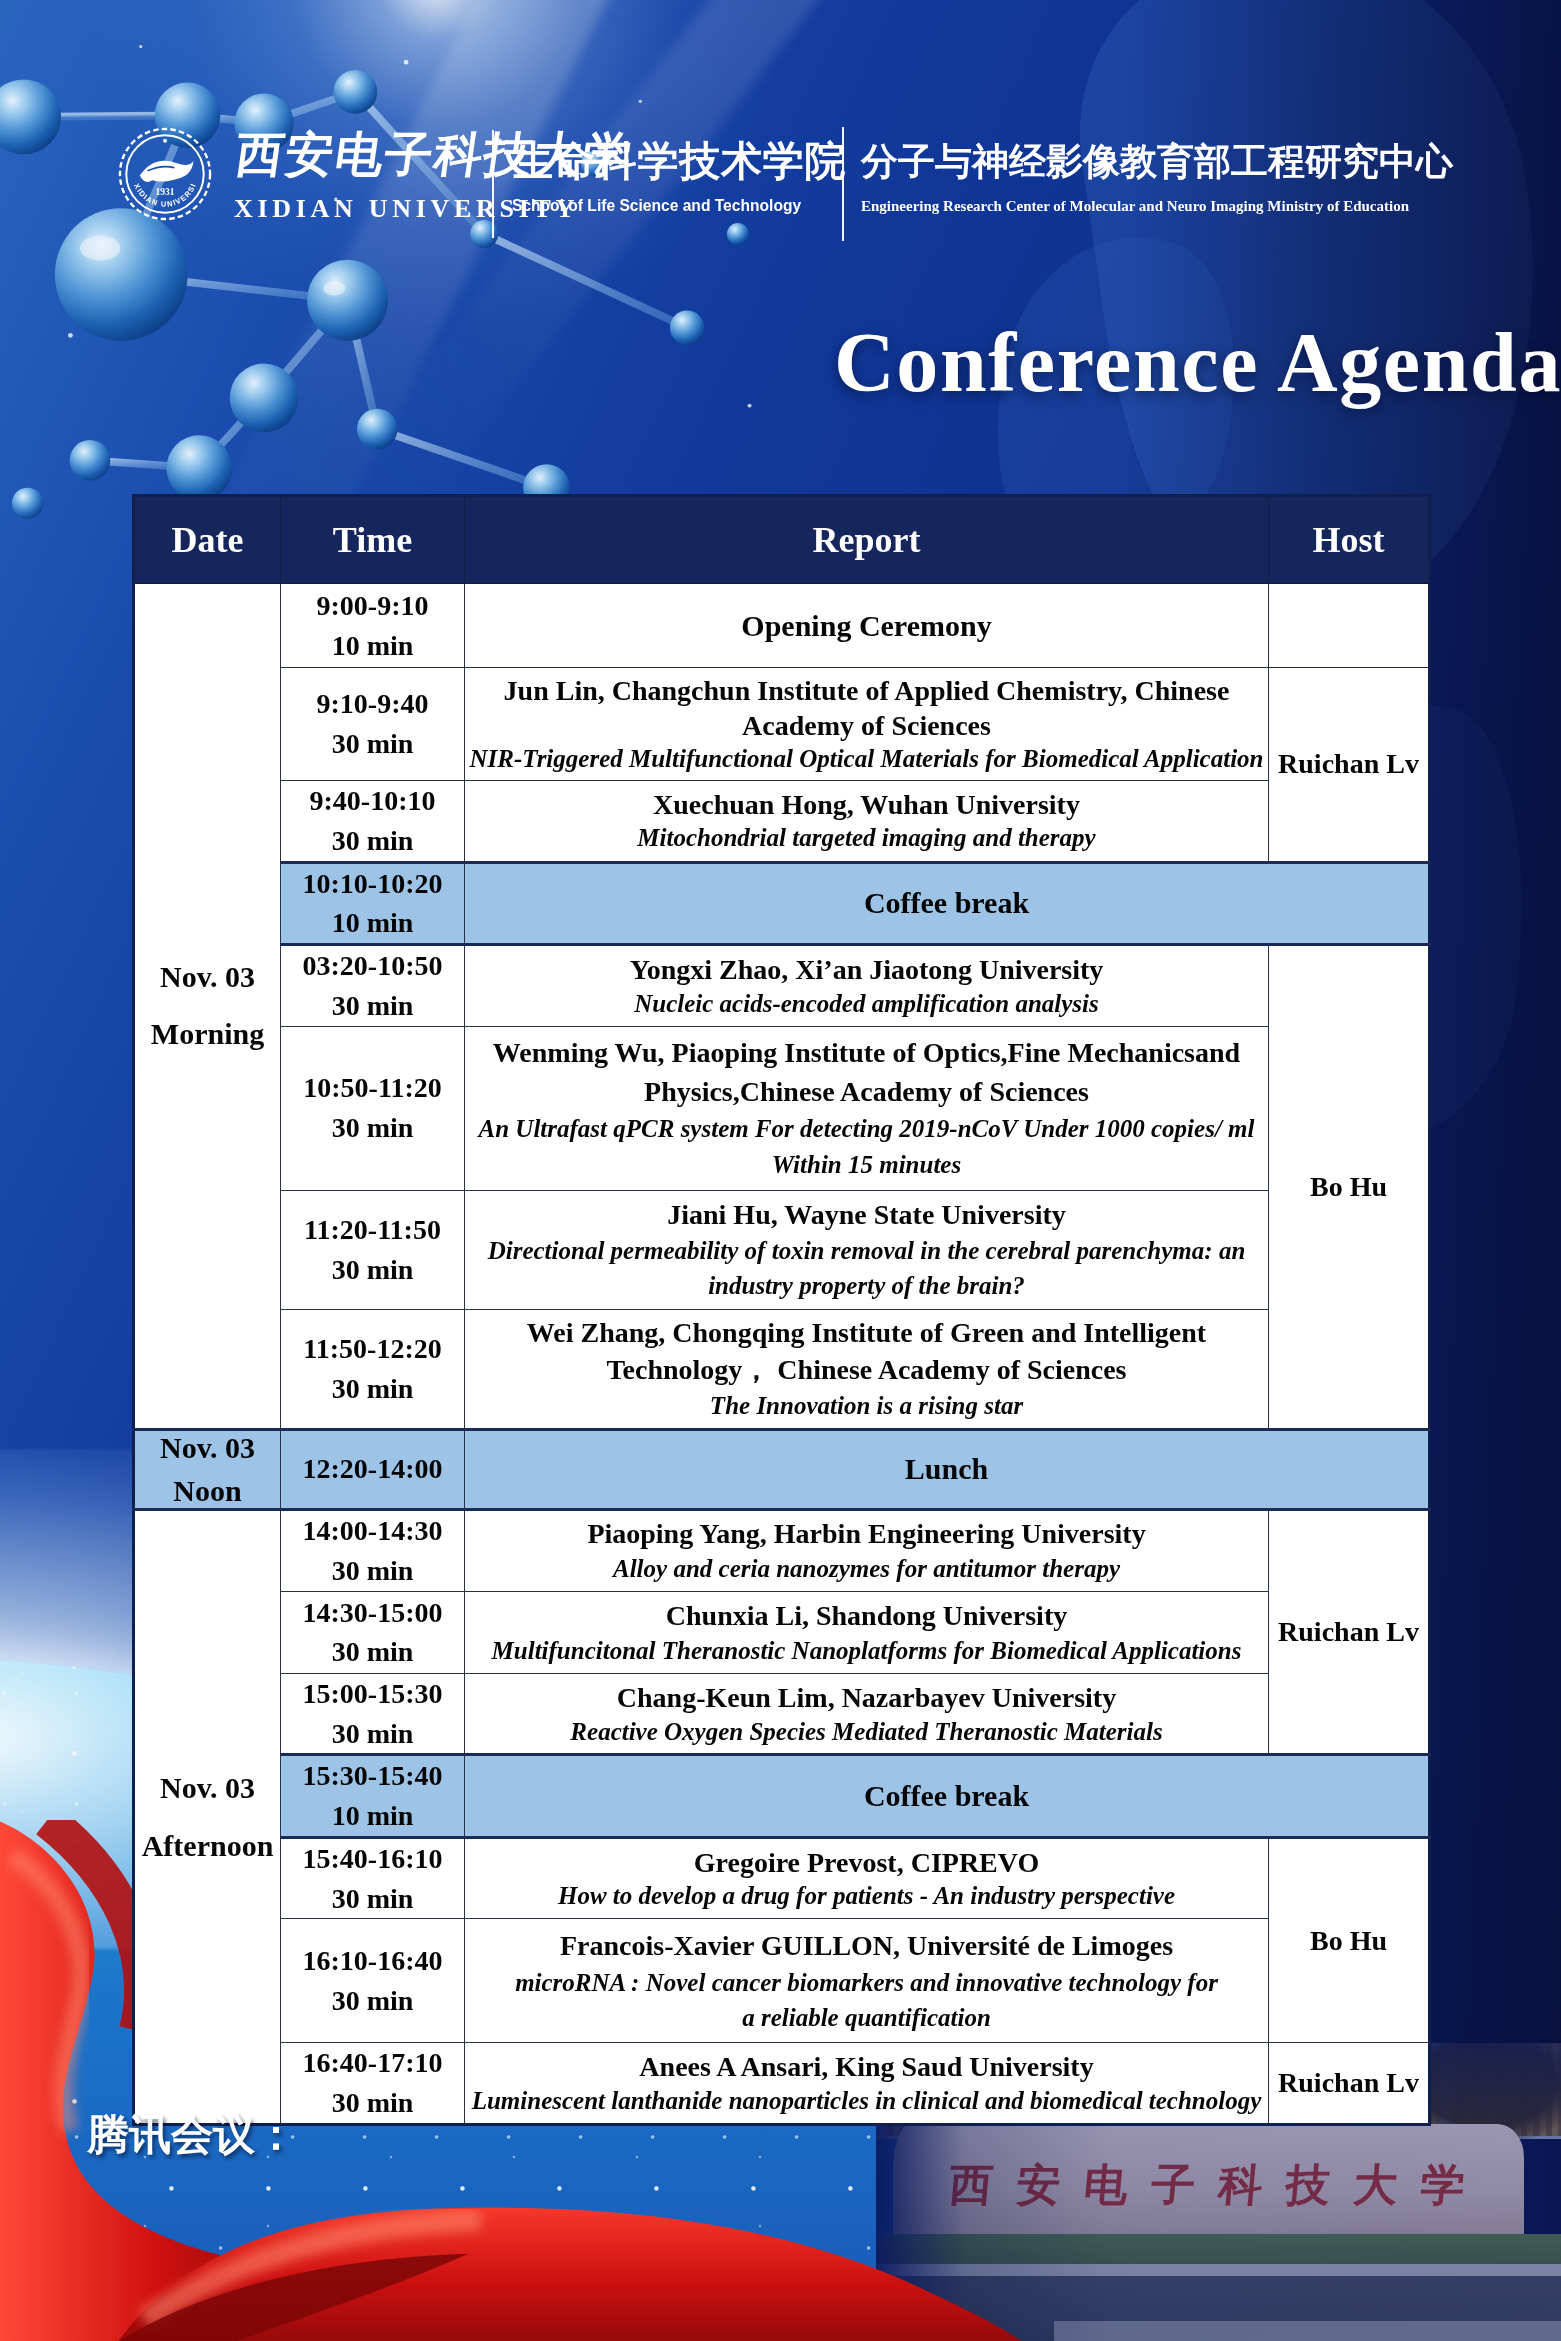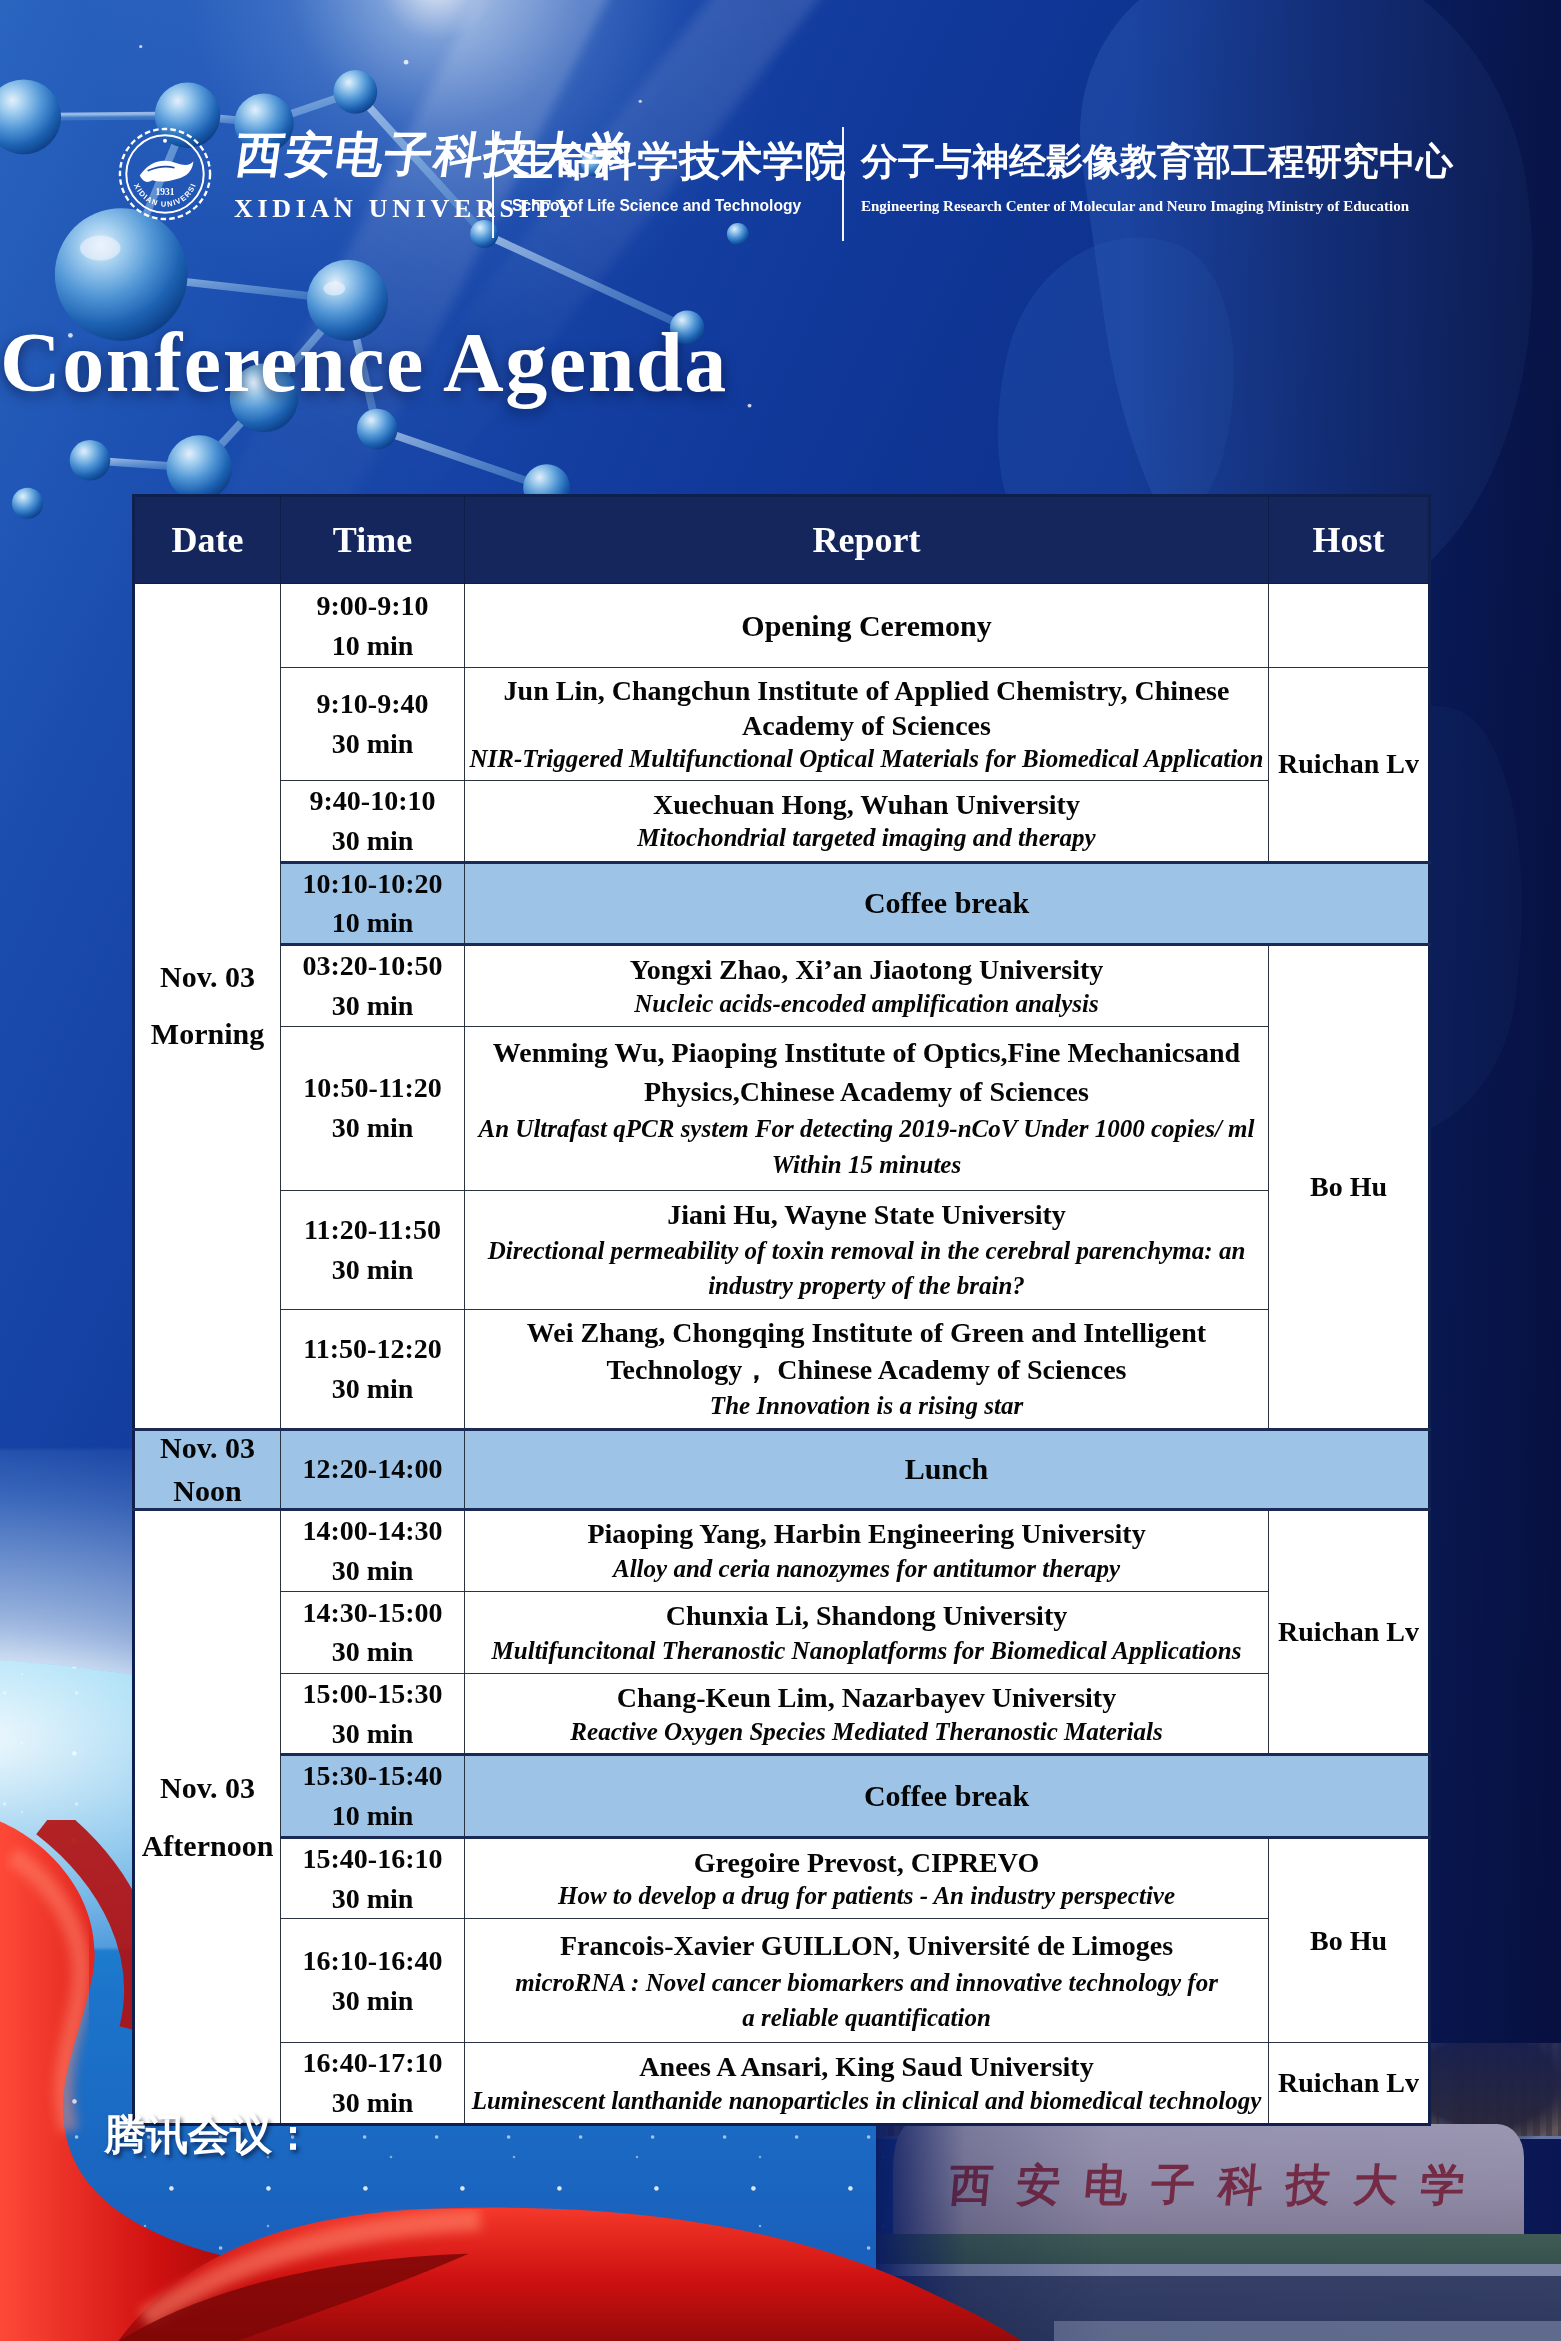--- a/index.html
+++ b/index.html
@@ -38,21 +38,21 @@
   .calli{left:236px;top:123px;width:258px;font-size:48px;font-weight:bold;letter-spacing:1.6px;transform:skewX(-8deg);white-space:nowrap;font-family:"Liberation Serif","DejaVu Serif",serif;}
   .uni-en{left:234px;top:194px;width:258px;font-size:26px;font-weight:bold;letter-spacing:4.7px;white-space:nowrap;}
   .vdiv{width:2.3px;background:rgba(255,255,255,.95);z-index:6;}
   .vd1{left:492px;top:130px;height:108px;}
   .vd2{left:842px;top:127px;height:114px;}
   .school-cn{left:512px;top:134px;width:320px;font-size:41px;font-weight:bold;letter-spacing:0.8px;white-space:nowrap;font-family:"Liberation Sans","DejaVu Sans",sans-serif;}
   .school-en{left:512px;top:197px;width:320px;font-size:15.6px;font-weight:bold;white-space:nowrap;font-family:"Liberation Sans","DejaVu Sans",sans-serif;}
   .center-cn{left:861px;top:137px;width:601px;font-size:37px;font-weight:bold;white-space:nowrap;font-family:"Liberation Sans","DejaVu Sans",sans-serif;}
   .center-en{left:861px;top:198px;width:605px;font-size:15px;font-weight:bold;white-space:nowrap;}
 
-  .title{left:0;top:314px;width:1562px;text-align:left;z-index:6;color:#fff;
+  .title{left:0;top:314px;width:1562px;text-align:right;z-index:6;color:#fff;
     font-size:84px;font-weight:bold;letter-spacing:1.6px;text-shadow:0 3.9px 12.5px rgba(0,0,30,.5);}
 
   
   .mol{left:0;top:31px;z-index:2;opacity:.95;}
 
   
   .photo{left:876px;top:2043px;width:686px;height:299px;z-index:4;overflow:hidden;}
   .photo>div{position:absolute;}
   .p-sky{left:0;top:0;width:100%;height:32%;background:linear-gradient(#7f8fae,#99a6bf);}
   .bld{background:repeating-linear-gradient(90deg,#a8894f 0 5.5px,#7d6036 5.5px 11px);}
@@ -88,21 +88,21 @@
   .dbox{display:flex;flex-direction:column;gap:23.4px;font-size:30px;font-weight:bold;}
   .dbox.noon{gap:9.4px;}
   .rl{display:flex;flex-direction:column;justify-content:space-evenly;align-items:center;padding:0 11px;}
   .b{font-weight:bold;font-size:28px;line-height:1.12;white-space:nowrap;}
   .i{font-weight:bold;font-style:italic;font-size:25px;line-height:1.12;white-space:nowrap;}
   .ctr{font-weight:bold;font-size:30px;}
   .hostname{font-size:28px;font-weight:bold;}
   tr.brk td{background:#9dc3e6;border-top:3.9px solid #1a2a55;border-bottom:3.9px solid #1a2a55;}
 
   
-  .footer{left:87px;top:2107px;z-index:7;color:#fff;text-shadow:2.3px 3.1px 4.7px rgba(0,0,25,.55);margin-left:17px;}
+  .footer{left:87px;top:2107px;z-index:7;color:#fff;text-shadow:2.3px 3.1px 4.7px rgba(0,0,25,.55);}
   .f-line{display:flex;align-items:baseline;white-space:nowrap;}
   .f-cn{font-family:"Liberation Sans","DejaVu Sans",sans-serif;font-weight:bold;font-size:42px;}
   .f-num{font-weight:bold;font-size:47px;letter-spacing:1.6px;margin-left:7.8px;}
   .f-line2{margin-top:20px;}
 </style>
 </head>
 <body>
 
 <div class="abs bg-base"></div>
 <div class="abs bg-burst"></div>

